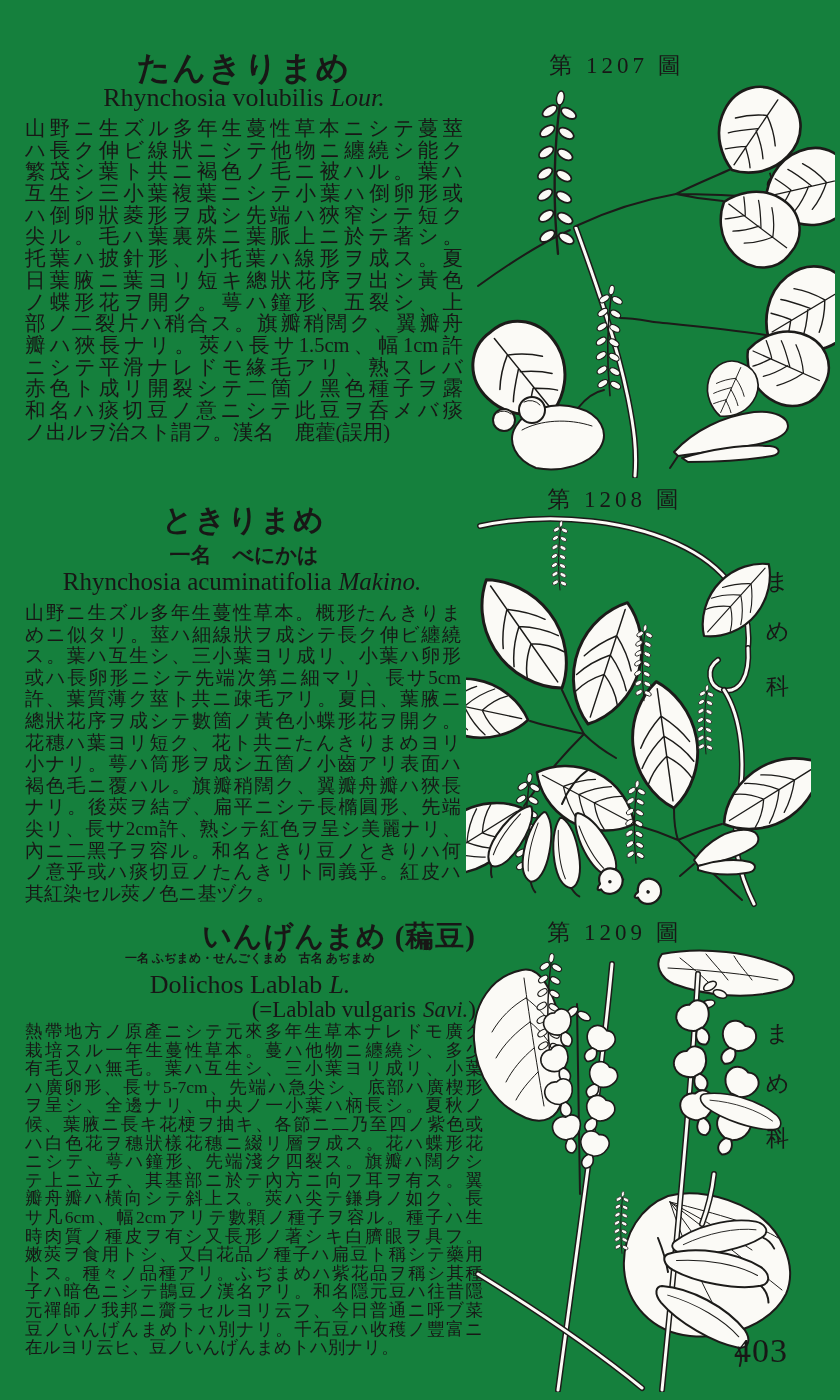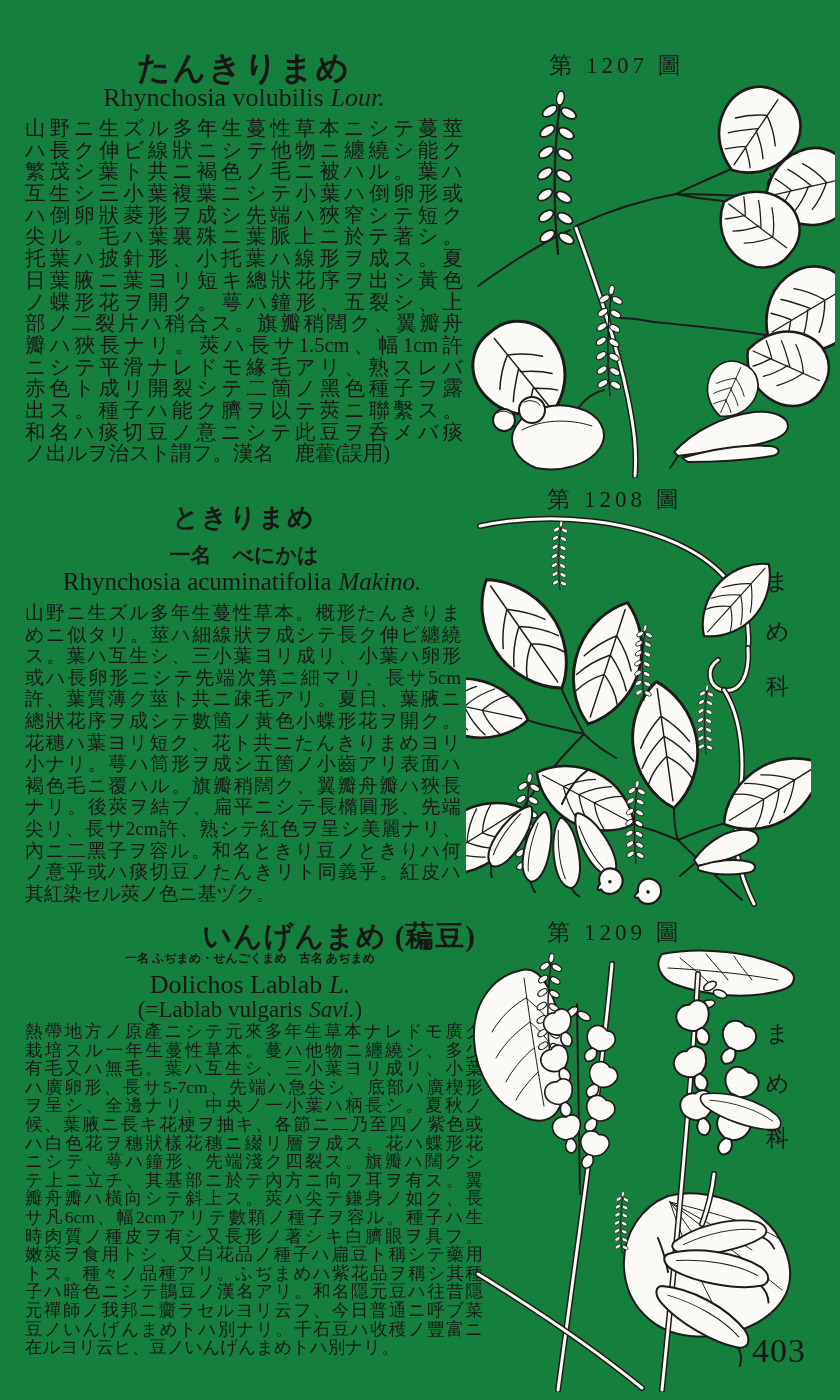--- a/index.html
+++ b/index.html
@@ -7,30 +7,30 @@
   body { background:#e8e6e0; }
   .page {
     position:relative; width:840px; height:1400px;
     background:#15803d; color:#181716; overflow:hidden;
     font-family:"Liberation Serif", serif;
   }
   .abs { position:absolute; }
   .center { text-align:center; }
   .title { font-weight:bold; white-space:nowrap; letter-spacing:2px; }
   .t1 { left:24px; top:46px;  width:440px; font-size:33px; }
-  .t2 { left:24px; top:500px; width:440px; font-size:26px; }
+  .t2 { left:24px; top:500px; width:440px; font-size:30px; }
   .t3 { left:24px; top:917px; width:452px; font-size:29px; letter-spacing:1px;text-align:right; }
   .alias { font-weight:bold; white-space:nowrap; }
   .a2 { left:24px; top:541px; width:440px; font-size:21px; }
   .a3 { left:24px; top:950px; width:452px; font-size:12px; }
   .latin { white-space:nowrap; }
   .l1 { left:24px; top:83px;  width:440px; font-size:26px; }
   .l2 { left:14px; top:568px; width:456px; font-size:25px; }
   .l3 { left:24px; top:970px; width:452px; font-size:26px; }
-  .syn { left:24px; top:997px; width:452px; font-size:23px; white-space:nowrap; }
+  .syn { left:24px; top:997px; width:452px; font-size:23px; white-space:nowrap;text-align:right; }
   .latin i, .syn i { margin-left:7px;font-style:italic; }
   .body { text-align:justify; }
   .body .line {
     text-align:justify; text-align-last:justify;
     text-justify:inter-ideograph; overflow:hidden; white-space:nowrap;
   }
   .body .line:last-child { text-align-last:left; }
   .b1 { left:25px; top:118px;  width:438px; font-size:20.5px; }
   .b1 .line { height:21.7px; line-height:21.7px; }
   .b2 { left:25px; top:602px;  width:436px; font-size:19px; }
@@ -39,21 +39,21 @@
   .b3 .line { height:18.6px; line-height:18.6px; }
   .figcap { width:230px; font-size:23px; letter-spacing:4px; white-space:nowrap; text-align:center; }
   .c1 { left:502px; top:50px; }
   .c2 { left:500px; top:484px; }
   .c3 { left:500px; top:917px; }
   .family {
     writing-mode:vertical-rl; font-size:23px; letter-spacing:25px;
     white-space:nowrap; left:762px;
   }
   .f1 { top:102px; } .f2 { top:554px; } .f3 { top:1006px; }
-  .pageno { left:716px; top:1332px; width:90px; font-size:34px; text-align:right; letter-spacing:1px; }
+  .pageno { left:716px; top:1332px; width:90px; font-size:34px; text-align:center; letter-spacing:1px; }
   svg.art { position:absolute; }
   .ln  { fill:none; stroke:#1c1b19; stroke-width:2; stroke-linecap:round; }
   .vn  { fill:none; stroke:#1c1b19; stroke-width:1; stroke-linecap:round; }
   .lf  { fill:#fbfaf6; stroke:#1c1b19; stroke-width:2; stroke-linejoin:round; }
   .fl  { fill:#fbfaf6; stroke:#1c1b19; stroke-width:1.5; }
   .sto { fill:none; stroke:#1c1b19; stroke-width:6;   stroke-linecap:round; }
   .sti { fill:none; stroke:#fbfaf6; stroke-width:3;   stroke-linecap:round; }
 </style>
 </head>
 <body>
@@ -121,21 +121,20 @@
         <div class="line">互生シ三小葉複葉ニシテ小葉ハ倒卵形或</div>
         <div class="line">ハ倒卵狀菱形ヲ成シ先端ハ狹窄シテ短ク</div>
         <div class="line">尖ル。毛ハ葉裏殊ニ葉脈上ニ於テ著シ。</div>
         <div class="line">托葉ハ披針形、小托葉ハ線形ヲ成ス。夏</div>
         <div class="line">日葉腋ニ葉ヨリ短キ總狀花序ヲ出シ黃色</div>
         <div class="line">ノ蝶形花ヲ開ク。萼ハ鐘形、五裂シ、上</div>
         <div class="line">部ノ二裂片ハ稍合ス。旗瓣稍闊ク、翼瓣舟</div>
         <div class="line">瓣ハ狹長ナリ。莢ハ長サ1.5cm、幅1cm許</div>
         <div class="line">ニシテ平滑ナレドモ緣毛アリ、熟スレバ</div>
         <div class="line">赤色ト成リ開裂シテ二箇ノ黑色種子ヲ露</div>
-        <div class="line">出ス。種子ハ能ク臍ヲ以テ莢ニ聯繫ス。</div>
         <div class="line">和名ハ痰切豆ノ意ニシテ此豆ヲ呑メバ痰</div>
         <div class="line">ノ出ルヲ治スト謂フ。漢名　鹿藿(誤用)</div>
       </div>
   </section>
 
   <section>
     <h1 class="abs title t2 center">ときりまめ</h1>
     <div class="abs alias a2 center">一名　べにかは</div>
     <div class="abs latin l2 center">
       <span>Rhynchosia acuminatifolia</span><i>Makino.</i>

